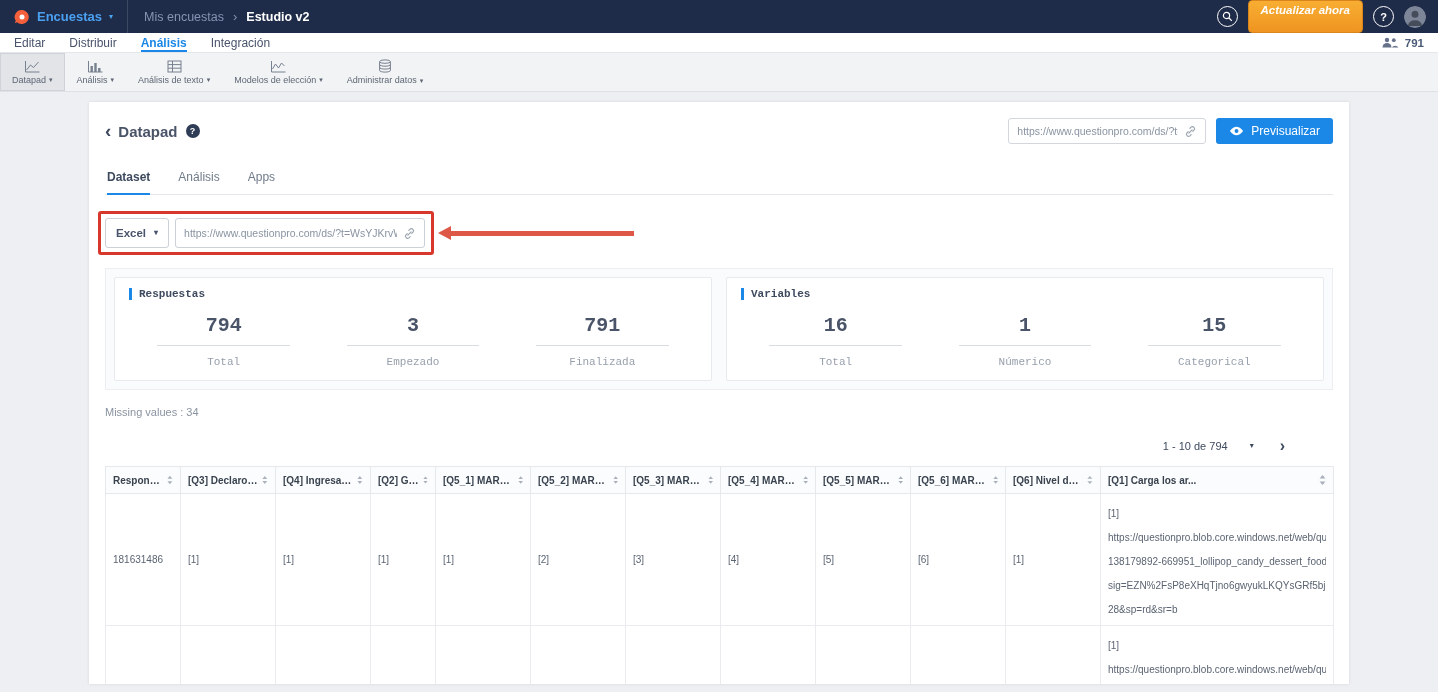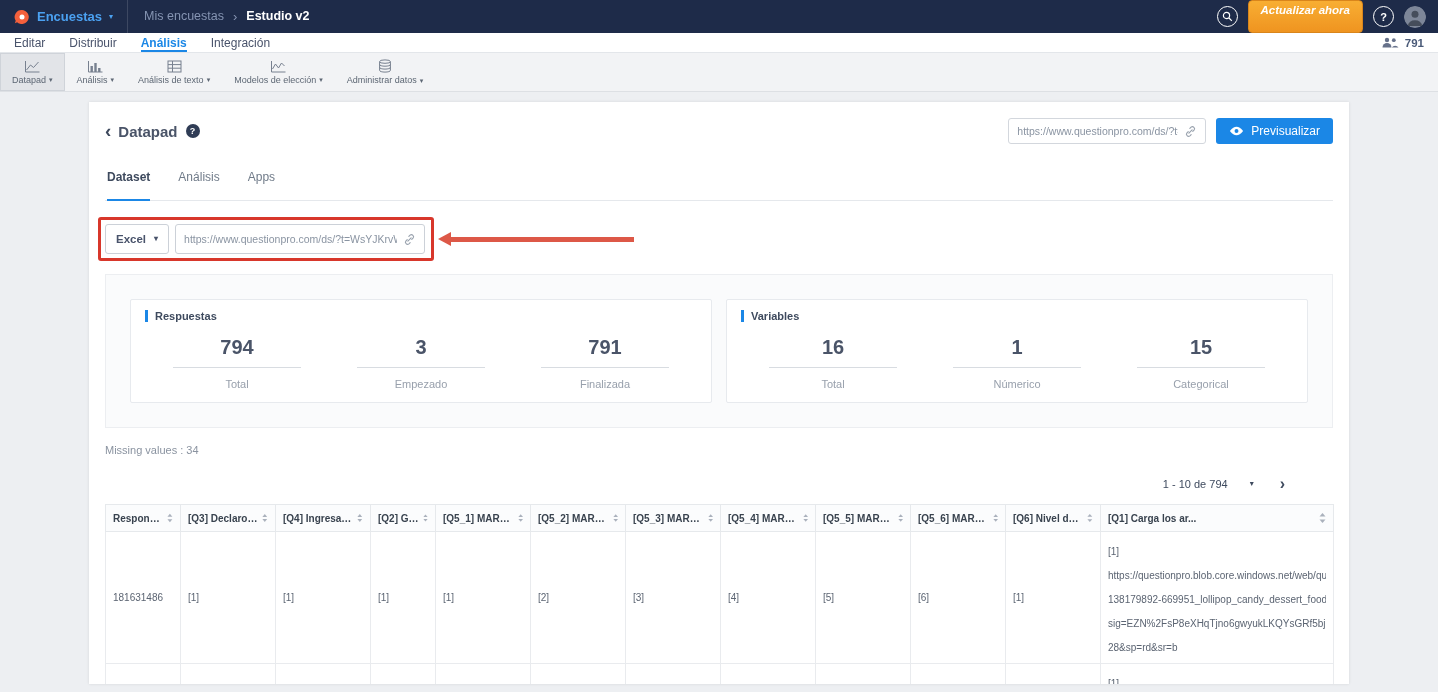--- a/index.html
+++ b/index.html
@@ -8,21 +8,21 @@
     width:1438px; height:692px; overflow:hidden;
     font-family:"Liberation Sans", sans-serif;
     background:#edeff2; -webkit-font-smoothing:antialiased;
   }
   
   .topbar { height:33px; background:#1e2b49; display:flex; align-items:center; padding-right:12px; }
   .brand { display:flex; align-items:center; gap:7px; padding:0 14px; height:100%; border-right:1px solid rgba(255,255,255,.14); cursor:pointer; }
   .brand-label { color:#4ba1f1; font-size:13px; font-weight:700; }
   .caret { font-size:8px; line-height:1; }
   .brand .caret { color:#4ba1f1; }
-  .crumbs { display:flex; gap:9px; margin-left:16px; font-size:12.5px; }
+  .crumbs { display:flex; align-items:center; gap:9px; margin-left:16px; font-size:12.5px; }
   .crumb-parent { color:#8594b2; cursor:pointer; }
   .crumb-sep { color:#8594b2; font-size:13px; }
   .crumb-current { color:#ffffff; font-weight:700; }
   .top-actions { margin-left:auto; display:flex; align-items:center; gap:10px; }
   .icon-circle { width:21px; height:21px; border-radius:50%; border:1px solid #ffffff; color:#fff;
     display:flex; align-items:center; justify-content:center; font-size:11px; font-weight:700; cursor:pointer; flex:0 0 auto; }
   .update-btn { background:linear-gradient(#f8ae33,#ef9420); border:1px solid #d9851b; color:#fff;
     font-size:11.5px; font-weight:700; padding:3px 12px 16px; border-radius:4px; cursor:pointer; font-family:inherit;font-style:italic; }
   .avatar { width:22px; height:22px; border-radius:50%; overflow:hidden; cursor:pointer; flex:0 0 auto; }
   
@@ -48,35 +48,35 @@
   .help-dot { width:14px; height:14px; border-radius:50%; background:#2f3c55; color:#fff; font-size:9px; font-weight:700;
     display:flex; align-items:center; justify-content:center; margin-left:8px; cursor:pointer; }
   .head-right { margin-left:auto; display:flex; align-items:center; gap:10px; }
   .url-box { width:198px; height:26px; border:1px solid #d3d7dd; border-radius:3px; display:flex; align-items:center; padding:0 8px; gap:6px; background:#fff; }
   .url-input { flex:1; min-width:0; font-size:10.5px; color:#8a94a2; border:none; outline:none; padding:0; background:transparent; font-family:inherit; white-space:nowrap; }
   .link-btn { display:flex; align-items:center; cursor:pointer; flex:0 0 auto; }
   .preview-btn { height:26px; background:#1b87e6; border:none; border-radius:3px; color:#fff; display:flex; align-items:center; gap:7px;
     padding:0 13px; font-size:12px; cursor:pointer; font-family:inherit; }
   
   .sub-tabs { display:flex; gap:28px; margin-top:26px; border-bottom:1px solid #e5e8ec; padding-left:2px; }
-  .sub-tab { font-size:12px; color:#707b89; padding-bottom:15px; cursor:pointer; border-bottom:2px solid transparent; margin-bottom:-1px;text-align:right; }
+  .sub-tab { font-size:12px; color:#707b89; padding-bottom:9px; cursor:pointer; border-bottom:2px solid transparent; margin-bottom:-1px;text-align:right; }
   .sub-tab.active { color:#3e4a5e; font-weight:700; border-bottom-color:#1b87e6; }
   
   .export-row { margin-top:23px; display:flex; align-items:center; position:relative; width:-moz-fit-content; width:fit-content; }
   .select-box { height:30px; border:1px solid #ccd1d8; border-radius:3px; background:#fff; display:flex; align-items:center; gap:8px;
     padding:0 10px; font-size:11.5px; color:#49536b; font-weight:700; cursor:pointer; }
   .select-box .caret { color:#49536b; }
   .export-url { margin-left:6px; width:250px; height:30px; border:1px solid #ccd1d8; border-radius:3px; display:flex; align-items:center;
     padding:0 8px; gap:6px; background:#fff; }
   .anno-box { position:absolute; left:-7px; top:-7px; right:-9px; bottom:-7px; border:3px solid #d8372b; border-radius:3px; pointer-events:none; }
   .anno-arrow { position:absolute; left:calc(100% + 13px); top:50%; transform:translateY(-50%); display:flex; align-items:center; pointer-events:none; }
   .anno-arrow .head { width:0; height:0; border-top:7px solid transparent; border-bottom:7px solid transparent; border-right:13px solid #dd5847; }
   .anno-arrow .shaft { width:183px; height:5px; background:#dd5847; }
   
-  .stats-wrap { margin-top:20px; background:#fafbfc; border:1px solid #eceef1; padding:24px; display:flex; gap:14px; }
+  .stats-wrap { margin-top:20px; background:#fafbfc; border:1px solid #eceef1; padding:8px; display:flex; gap:14px;font-family:Liberation Mono, monospace; }
   .stat-card { flex:1; background:#fff; border:1px solid #e7eaee; border-radius:2px; padding:10px 14px 12px; }
   .stat-title { display:flex; align-items:center; gap:7px; }
   .stat-title .bar { width:3px; height:12px; background:#1b87e6; }
   .stat-title .txt { font-size:11px; font-weight:700; color:#3e4a5e; }
   .stat-row { display:flex; margin-top:14px; }
   .stat { flex:1; display:flex; flex-direction:column; align-items:center; }
   .stat .val { font-size:20px; font-weight:700; color:#4a5468; }
   .stat .rule { width:70%; border-bottom:1px solid #d8dce1; margin:8px 0 10px; }
   .stat .lbl { font-size:11px; color:#98a0ac; }
   .missing { margin-top:16px; font-size:11px; color:#8a93a0; }

